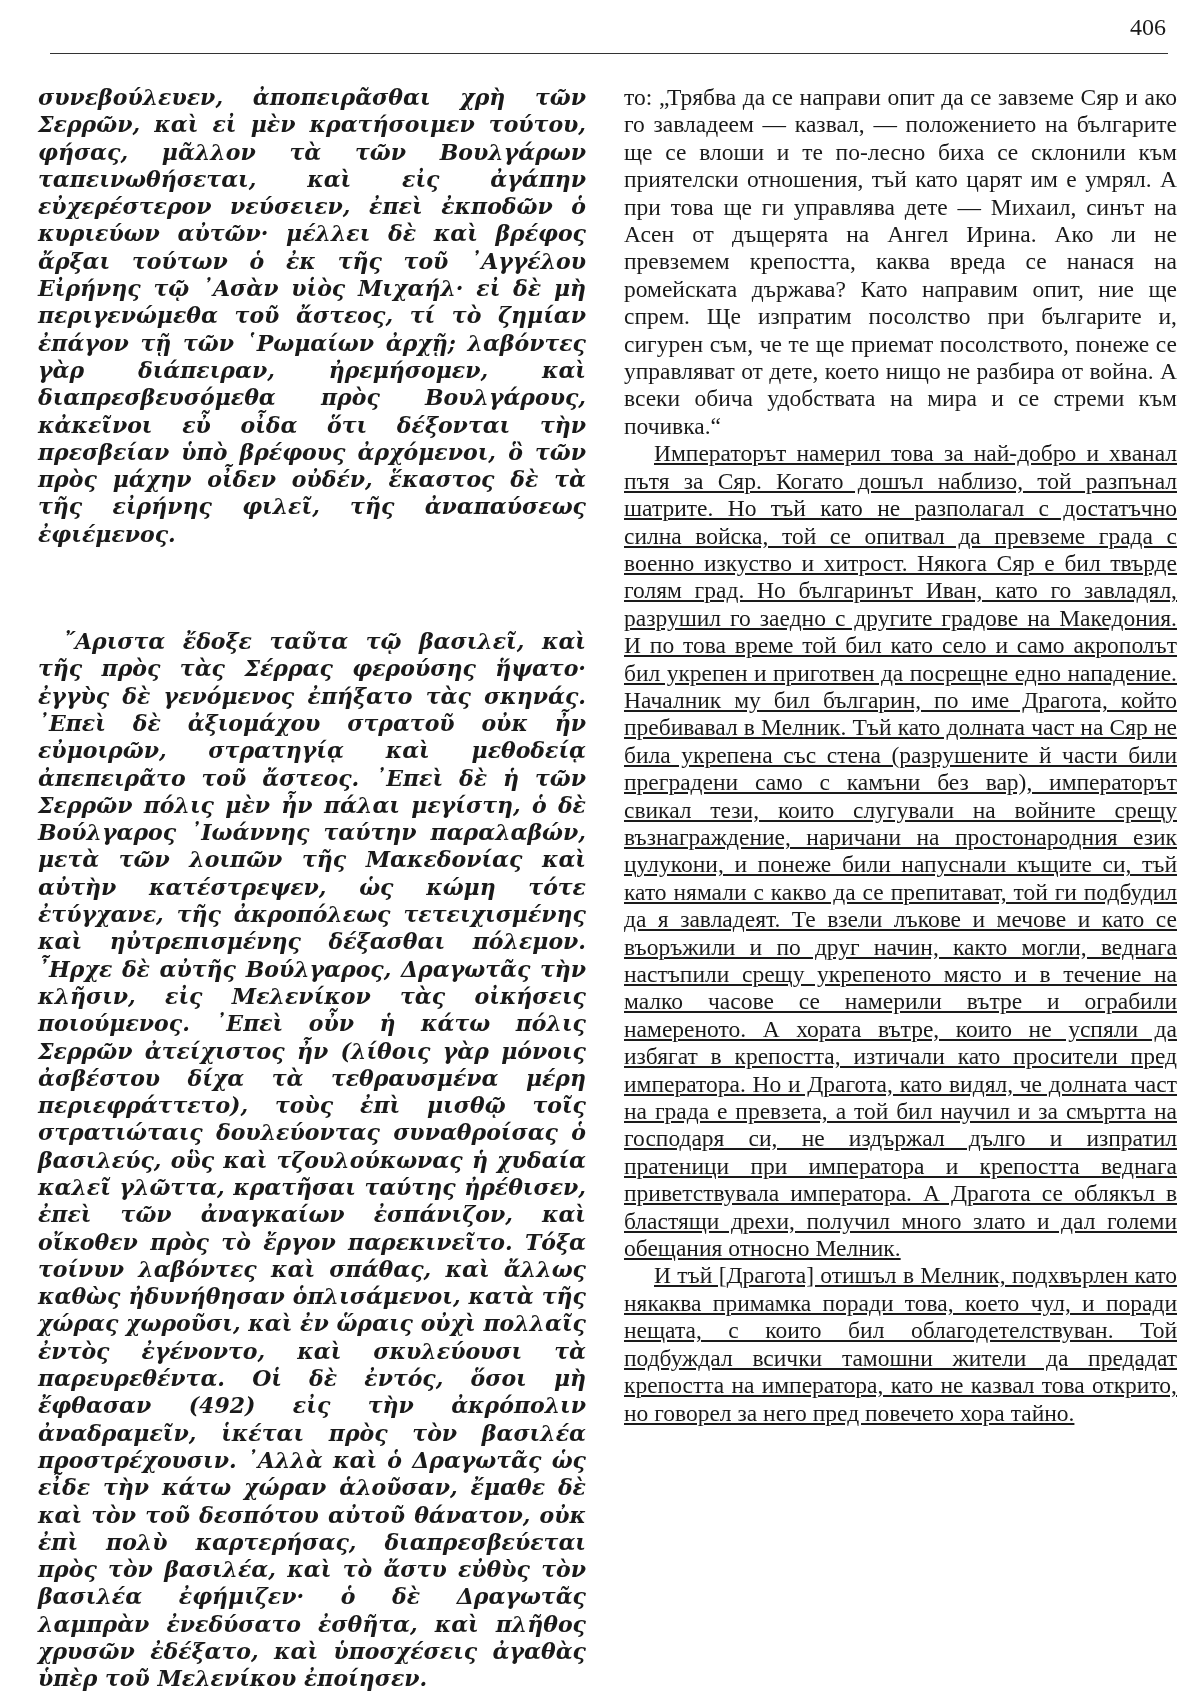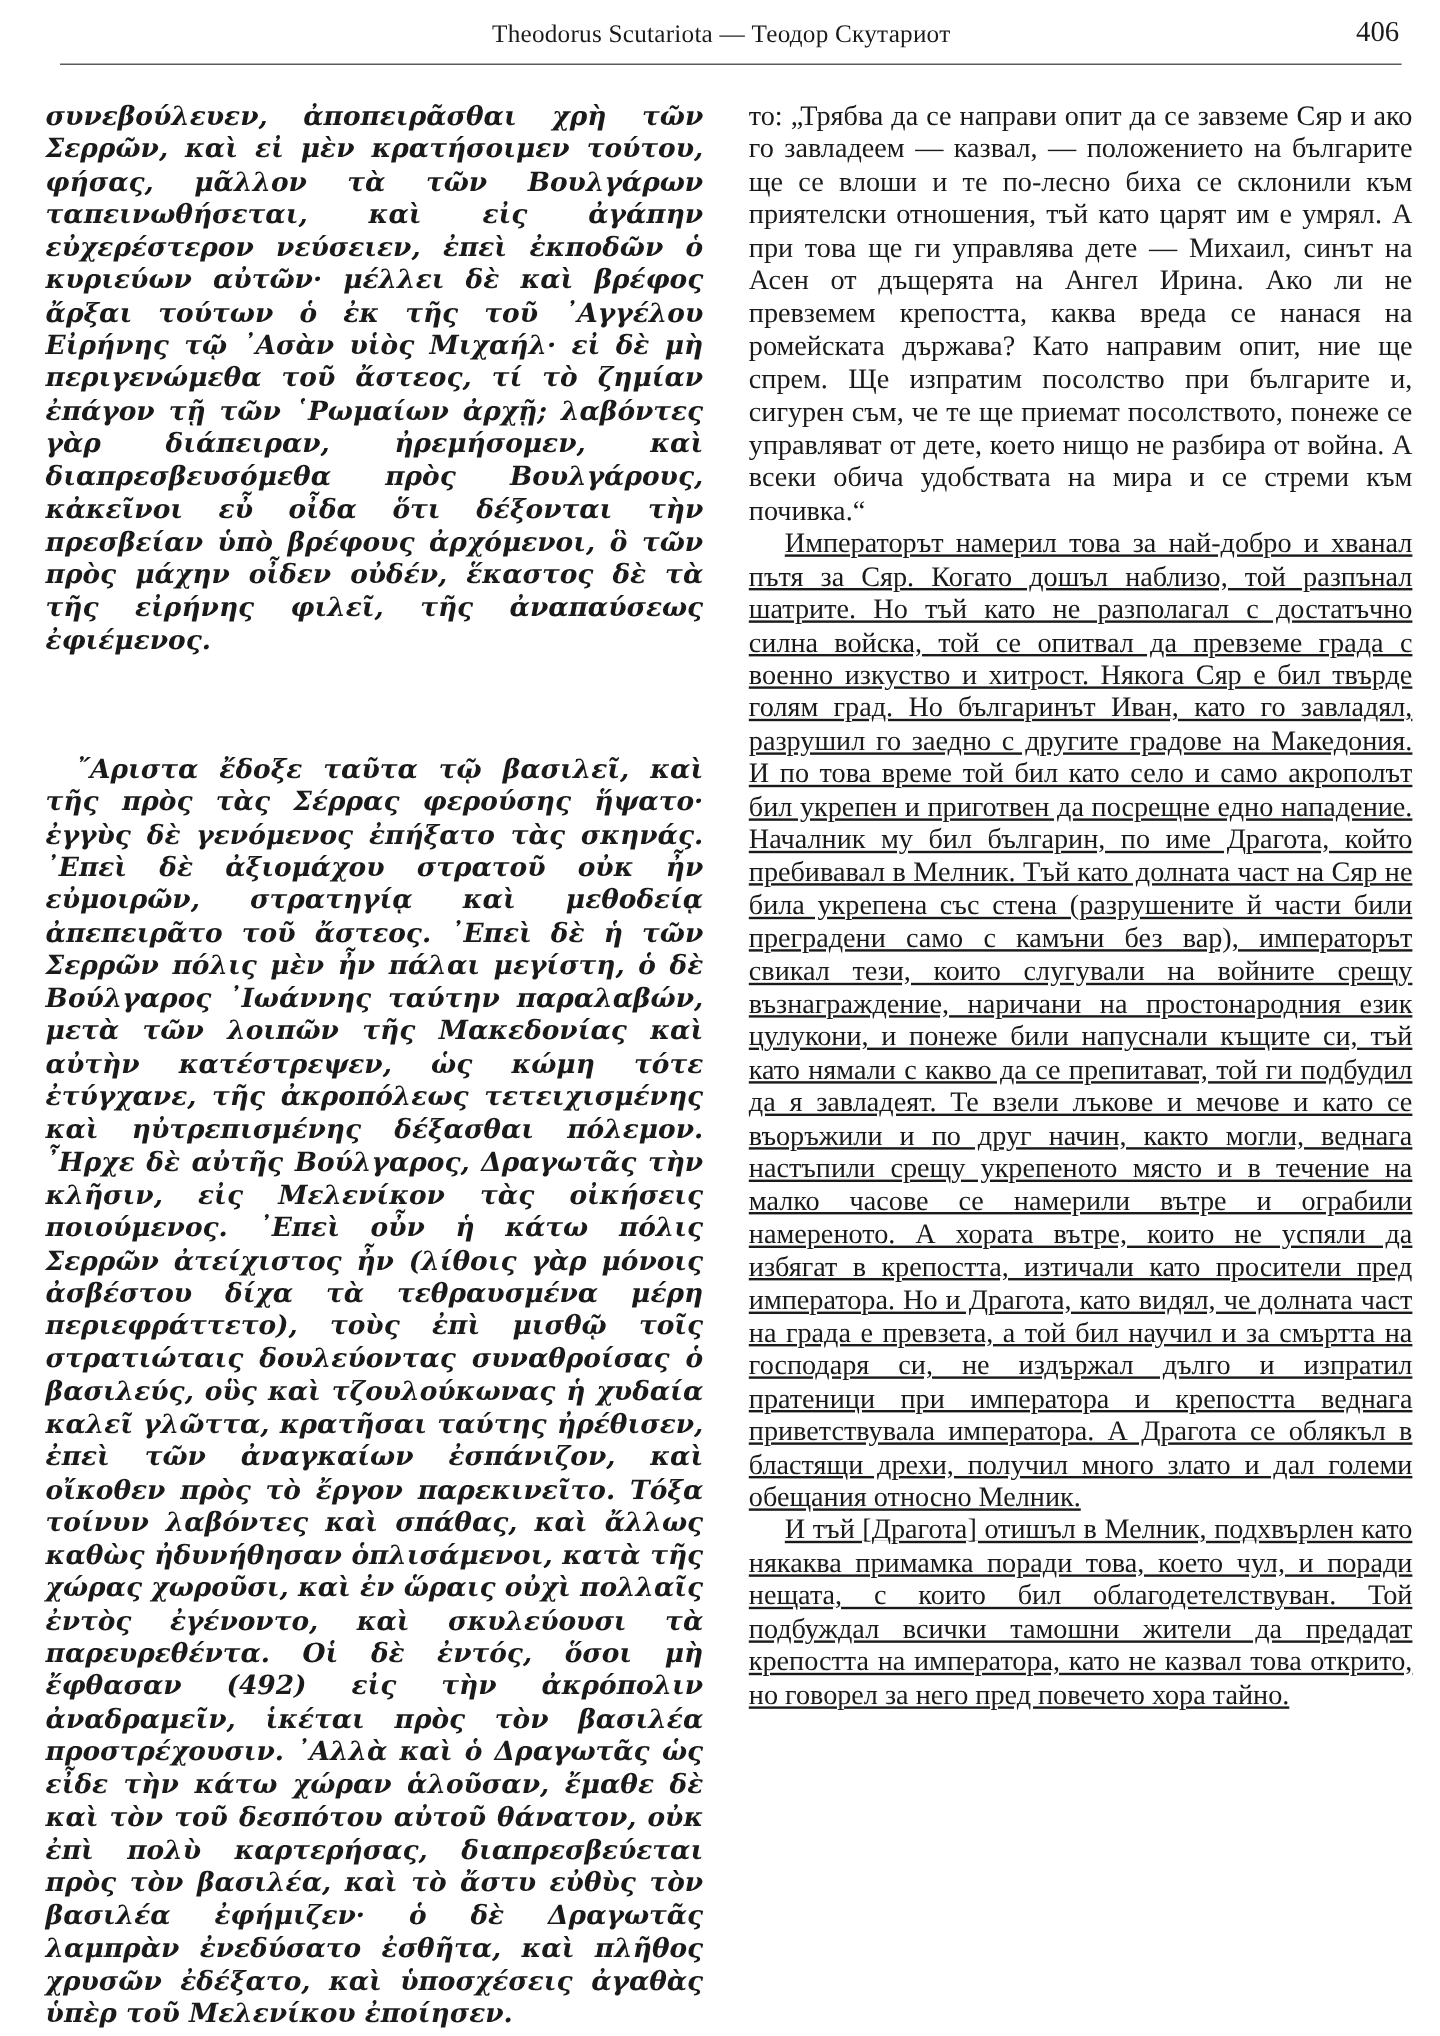--- a/index.html
+++ b/index.html
@@ -15,21 +15,20 @@
   .col p { margin: 0; }
   .col-left p.indent { text-indent: 26px; }
   .col-right p.indent { text-indent: 30px; text-decoration: underline; }
   .gap1 { height: 80px; }
   .gap2 { height: 190px; }
 </style>
 </head>
 <body>
 
 <div class="header">
-  <div class="running-title">Theodorus Scutariota — Теодор Скутариот</div>
   <div class="page-number">406</div>
 </div>
 <div class="rule"></div>
 
 <div class="col col-left">
   <p>συνεβούλευεν, ἀποπειρᾶσθαι χρὴ τῶν Σερρῶν, καὶ εἰ μὲν κρατήσοιμεν τούτου, φήσας, μᾶλλον τὰ τῶν Βουλγάρων ταπεινωθήσεται, καὶ εἰς ἀγάπην εὐχερέστερον νεύσειεν, ἐπεὶ ἐκποδῶν ὁ κυριεύων αὐτῶν· μέλλει δὲ καὶ βρέφος ἄρξαι τούτων ὁ ἐκ τῆς τοῦ ᾿Αγγέλου Εἰρήνης τῷ ᾿Ασὰν υἱὸς Μιχαήλ· εἰ δὲ μὴ περιγενώμεθα τοῦ ἄστεος, τί τὸ ζημίαν ἐπάγον τῇ τῶν ῾Ρωμαίων ἀρχῇ; λαβόντες γὰρ διάπειραν, ἠρεμήσομεν, καὶ διαπρεσβευσόμεθα πρὸς Βουλγάρους, κἀκεῖνοι εὖ οἶδα ὅτι δέξονται τὴν πρεσβείαν ὑπὸ βρέφους ἀρχόμενοι, ὃ τῶν πρὸς μάχην οἶδεν οὐδέν, ἕκαστος δὲ τὰ τῆς εἰρήνης φιλεῖ, τῆς ἀναπαύσεως ἐφιέμενος.</p>
   <div class="gap1"></div>
   <p class="indent">῎Αριστα ἔδοξε ταῦτα τῷ βασιλεῖ, καὶ τῆς πρὸς τὰς Σέρρας φερούσης ἥψατο· ἐγγὺς δὲ γενόμενος ἐπήξατο τὰς σκηνάς. ᾿Επεὶ δὲ ἀξιομάχου στρατοῦ οὐκ ἦν εὐμοιρῶν, στρατηγίᾳ καὶ μεθοδείᾳ ἀπεπειρᾶτο τοῦ ἄστεος. ᾿Επεὶ δὲ ἡ τῶν Σερρῶν πόλις μὲν ἦν πάλαι μεγίστη, ὁ δὲ Βούλγαρος ᾿Ιωάννης ταύτην παραλαβών, μετὰ τῶν λοιπῶν τῆς Μακεδονίας καὶ αὐτὴν κατέστρεψεν, ὡς κώμη τότε ἐτύγχανε, τῆς ἀκροπόλεως τετειχισμένης καὶ ηὐτρεπισμένης δέξασθαι πόλεμον. ῏Ηρχε δὲ αὐτῆς Βούλγαρος, Δραγωτᾶς τὴν κλῆσιν, εἰς Μελενίκον τὰς οἰκήσεις ποιούμενος. ᾿Επεὶ οὖν ἡ κάτω πόλις Σερρῶν ἀτείχιστος ἦν (λίθοις γὰρ μόνοις ἀσβέστου δίχα τὰ τεθραυσμένα μέρη περιεφράττετο), τοὺς ἐπὶ μισθῷ τοῖς στρατιώταις δουλεύοντας συναθροίσας ὁ βασιλεύς, οὓς καὶ τζουλούκωνας ἡ χυδαία καλεῖ γλῶττα, κρατῆσαι ταύτης ἠρέθισεν, ἐπεὶ τῶν ἀναγκαίων ἐσπάνιζον, καὶ οἴκοθεν πρὸς τὸ ἔργον παρεκινεῖτο. Τόξα τοίνυν λαβόντες καὶ σπάθας, καὶ ἄλλως καθὼς ἠδυνήθησαν ὁπλισάμενοι, κατὰ τῆς χώρας χωροῦσι, καὶ ἐν ὥραις οὐχὶ πολλαῖς ἐντὸς ἐγένοντο, καὶ σκυλεύουσι τὰ παρευρεθέντα. Οἱ δὲ ἐντός, ὅσοι μὴ ἔφθασαν (492) εἰς τὴν ἀκρόπολιν ἀναδραμεῖν, ἱκέται πρὸς τὸν βασιλέα προστρέχουσιν. ᾿Αλλὰ καὶ ὁ Δραγωτᾶς ὡς εἶδε τὴν κάτω χώραν ἁλοῦσαν, ἔμαθε δὲ καὶ τὸν τοῦ δεσπότου αὐτοῦ θάνατον, οὐκ ἐπὶ πολὺ καρτερήσας, διαπρεσβεύεται πρὸς τὸν βασιλέα, καὶ τὸ ἄστυ εὐθὺς τὸν βασιλέα ἐφήμιζεν· ὁ δὲ Δραγωτᾶς λαμπρὰν ἐνεδύσατο ἐσθῆτα, καὶ πλῆθος χρυσῶν ἐδέξατο, καὶ ὑποσχέσεις ἀγαθὰς ὑπὲρ τοῦ Μελενίκου ἐποίησεν.</p>
   <div class="gap2"></div>
 </div>

